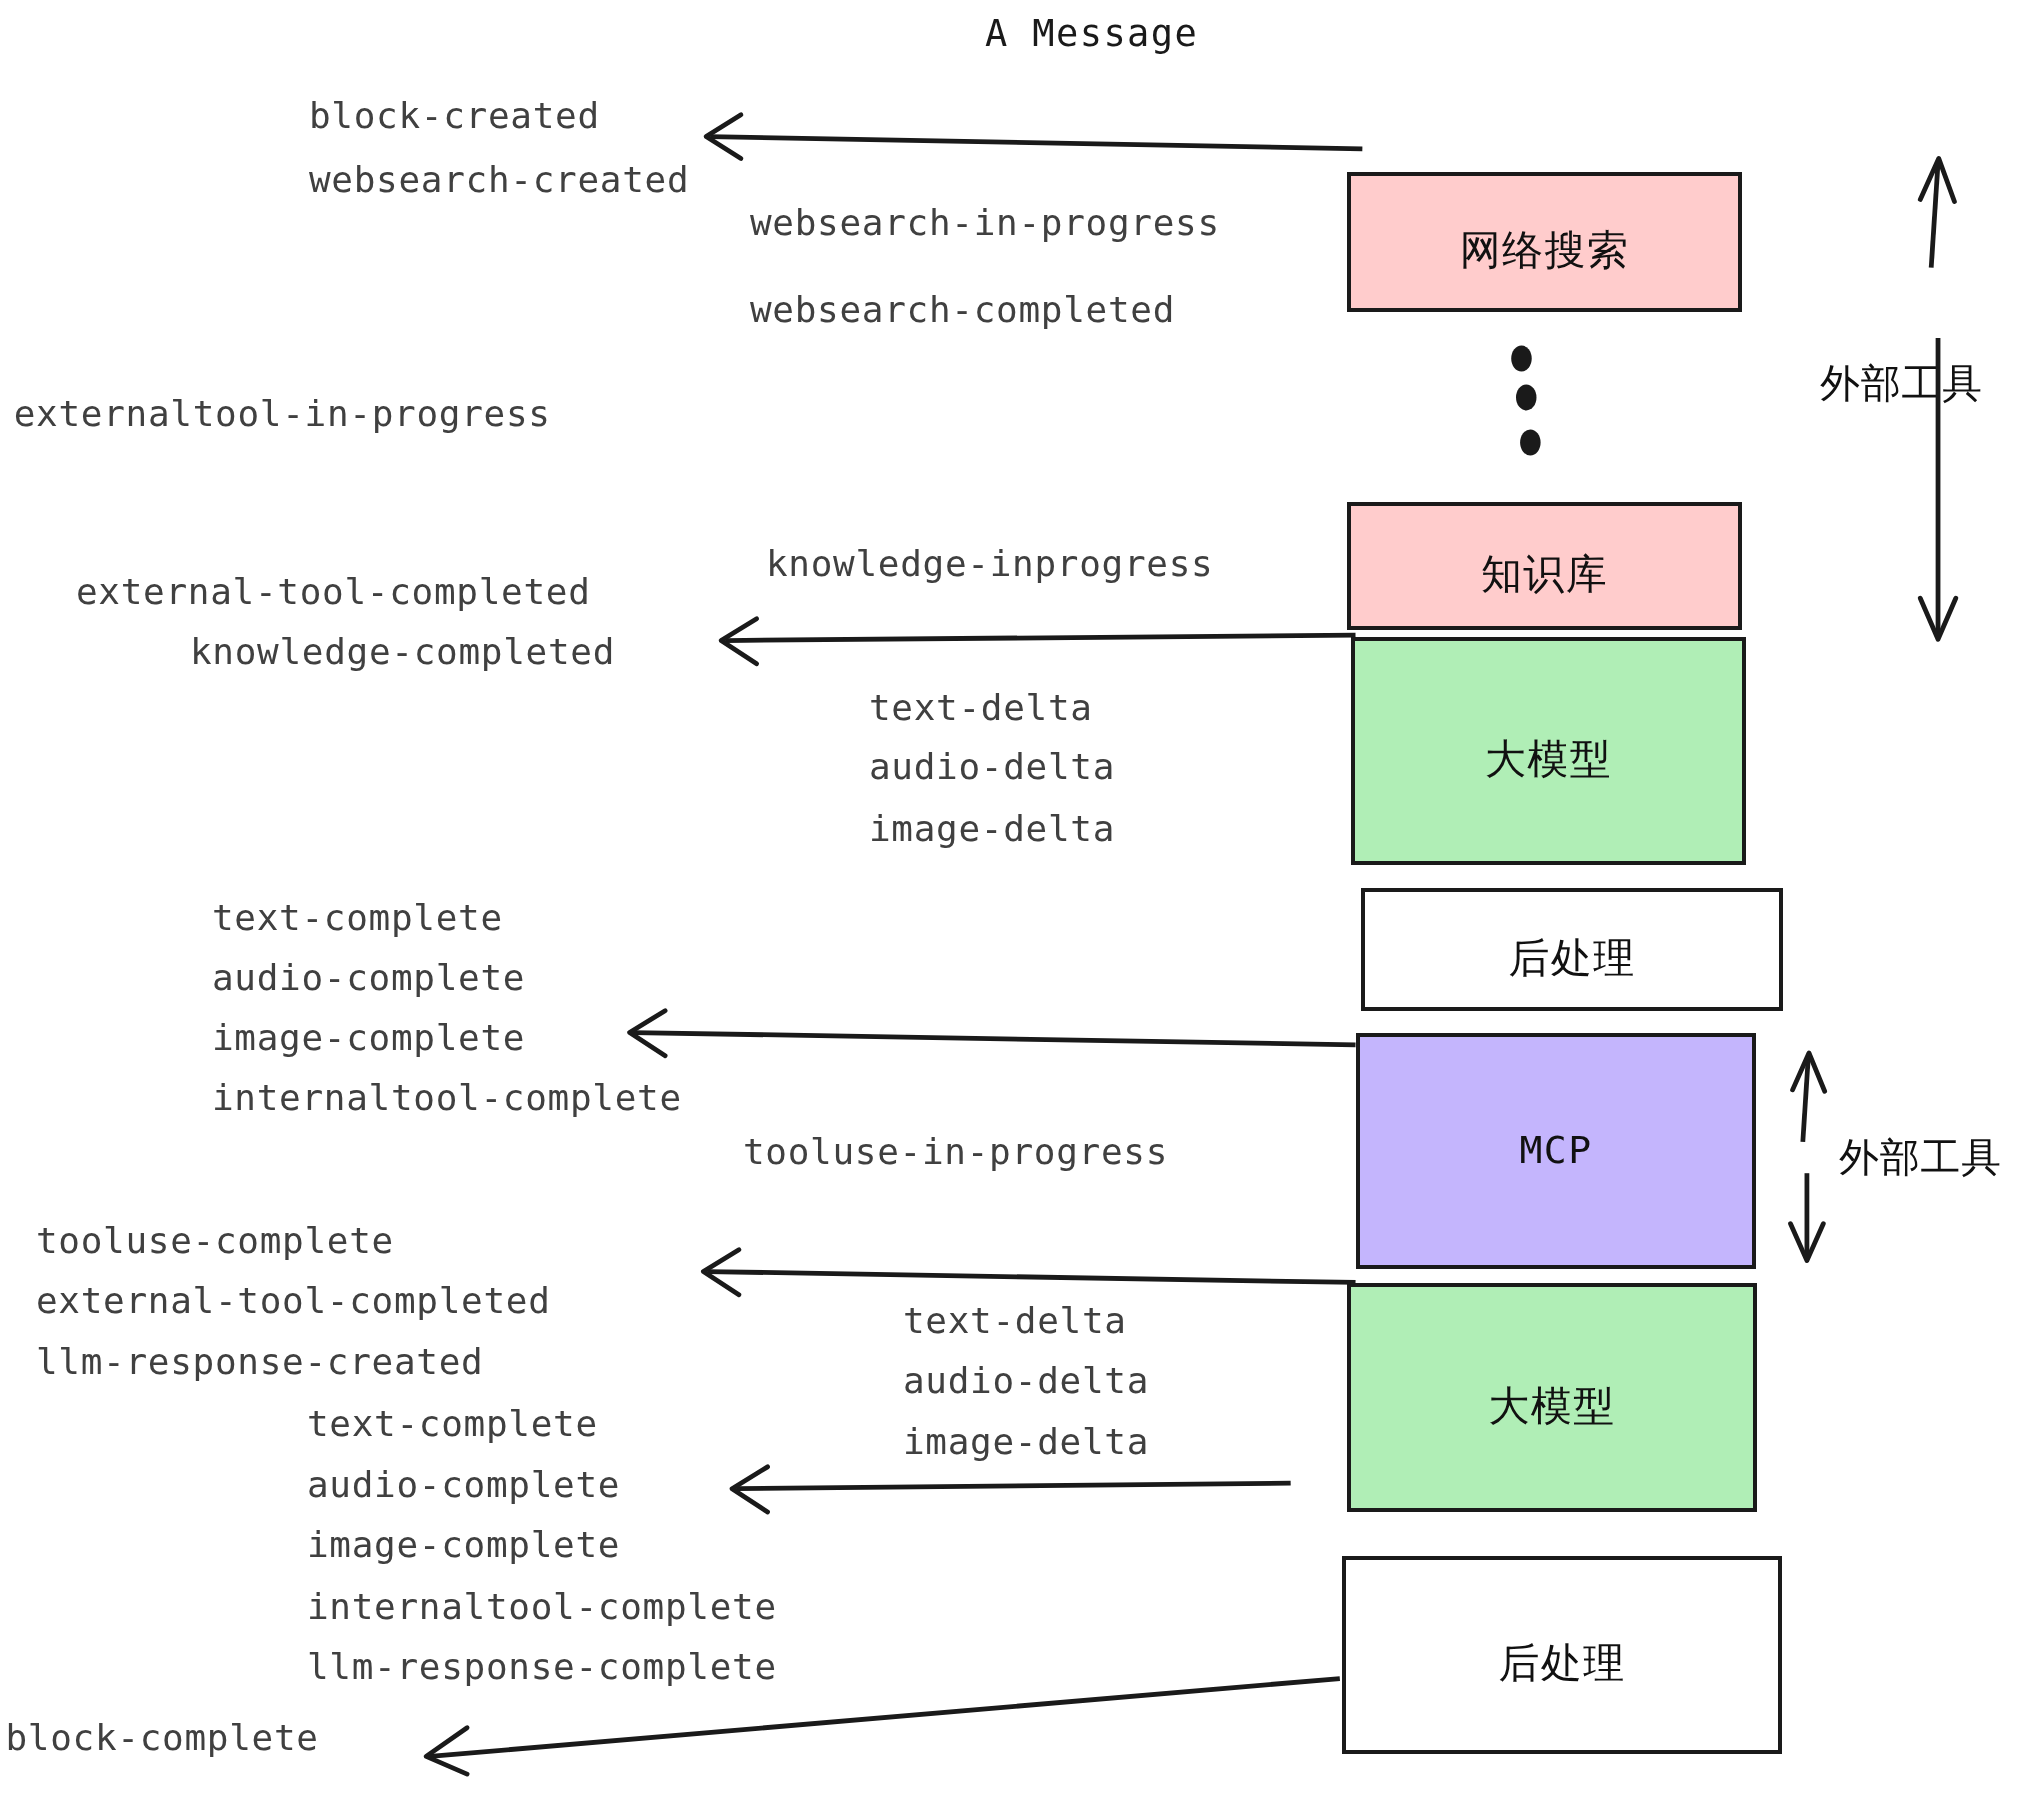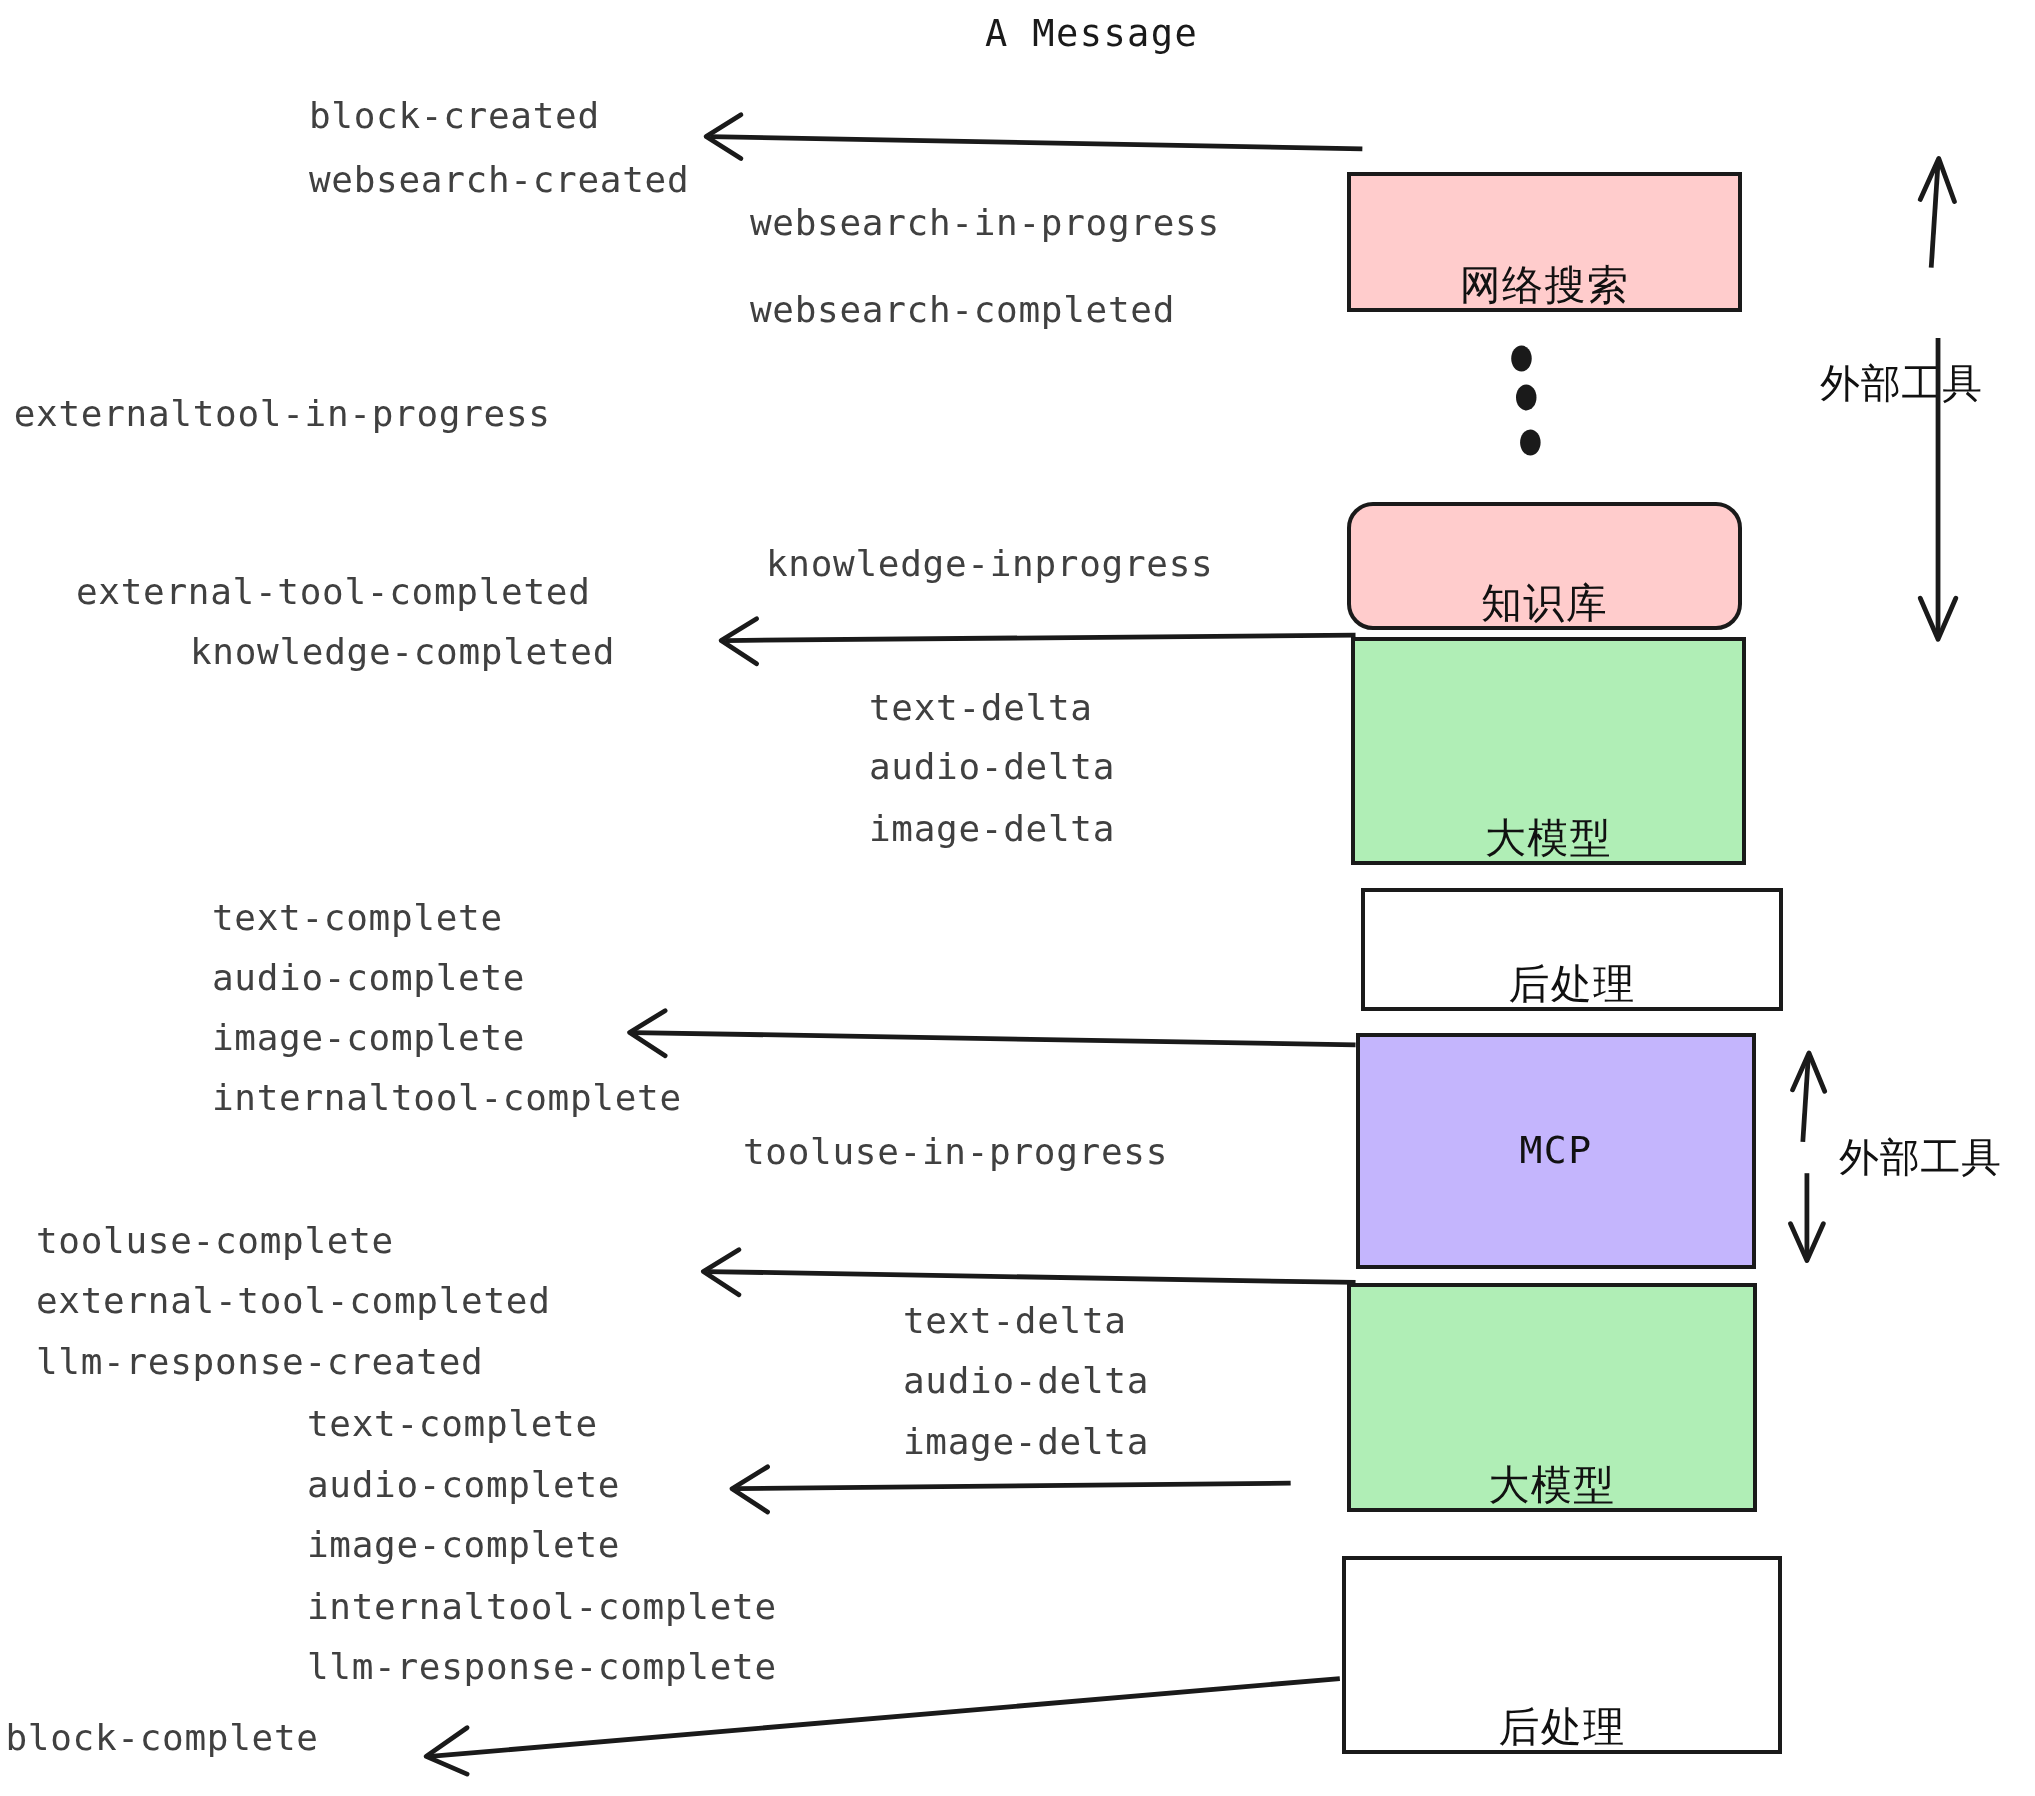--- a/index.html
+++ b/index.html
@@ -32,21 +32,21 @@
     font-family: "DejaVu Sans Mono", "Liberation Mono", monospace;
     font-size: 37px;
     letter-spacing: 1.4px;
   }
   
   .box {
     position: absolute;
     box-sizing: border-box;
     border: 4.1px solid #1a1a1a;
     display: flex;
-    align-items: flex-end;
+    align-items: center;
     justify-content: center;
     font-family: "DejaVu Sans", "Liberation Sans", sans-serif;
     color: #111111;
   }
   .box .box-label {
     display: block;
     padding-top: 18px;
     font-size: 41px;
     letter-spacing: 1.4px;
     line-height: 1.1;
@@ -80,21 +80,21 @@
 <body>
 
 <div id="stage">
 
   <div class="title" style="left:985px; top:12.3px;">A Message</div>
 
   <div class="box" style="left:1347px; top:172px; width:395px; height:140px; background:#FFCCCC;">
     <span class="box-label">网络搜索</span>
   </div>
 
-  <div class="box" style="left:1347px; top:502px; width:395px; height:128px; background:#FFCCCC;border-radius:26px;">
+  <div class="box" style="left:1347px; top:502px; width:395px; height:128px; background:#FFCCCC;">
     <span class="box-label">知识库</span>
   </div>
 
   <div class="box" style="left:1351px; top:637px; width:395px; height:228px; background:#B0EEB6;">
     <span class="box-label">大模型</span>
   </div>
 
   <div class="box" style="left:1361px; top:888px; width:422px; height:123px; background:#FFFFFF;">
     <span class="box-label">后处理</span>
   </div>

